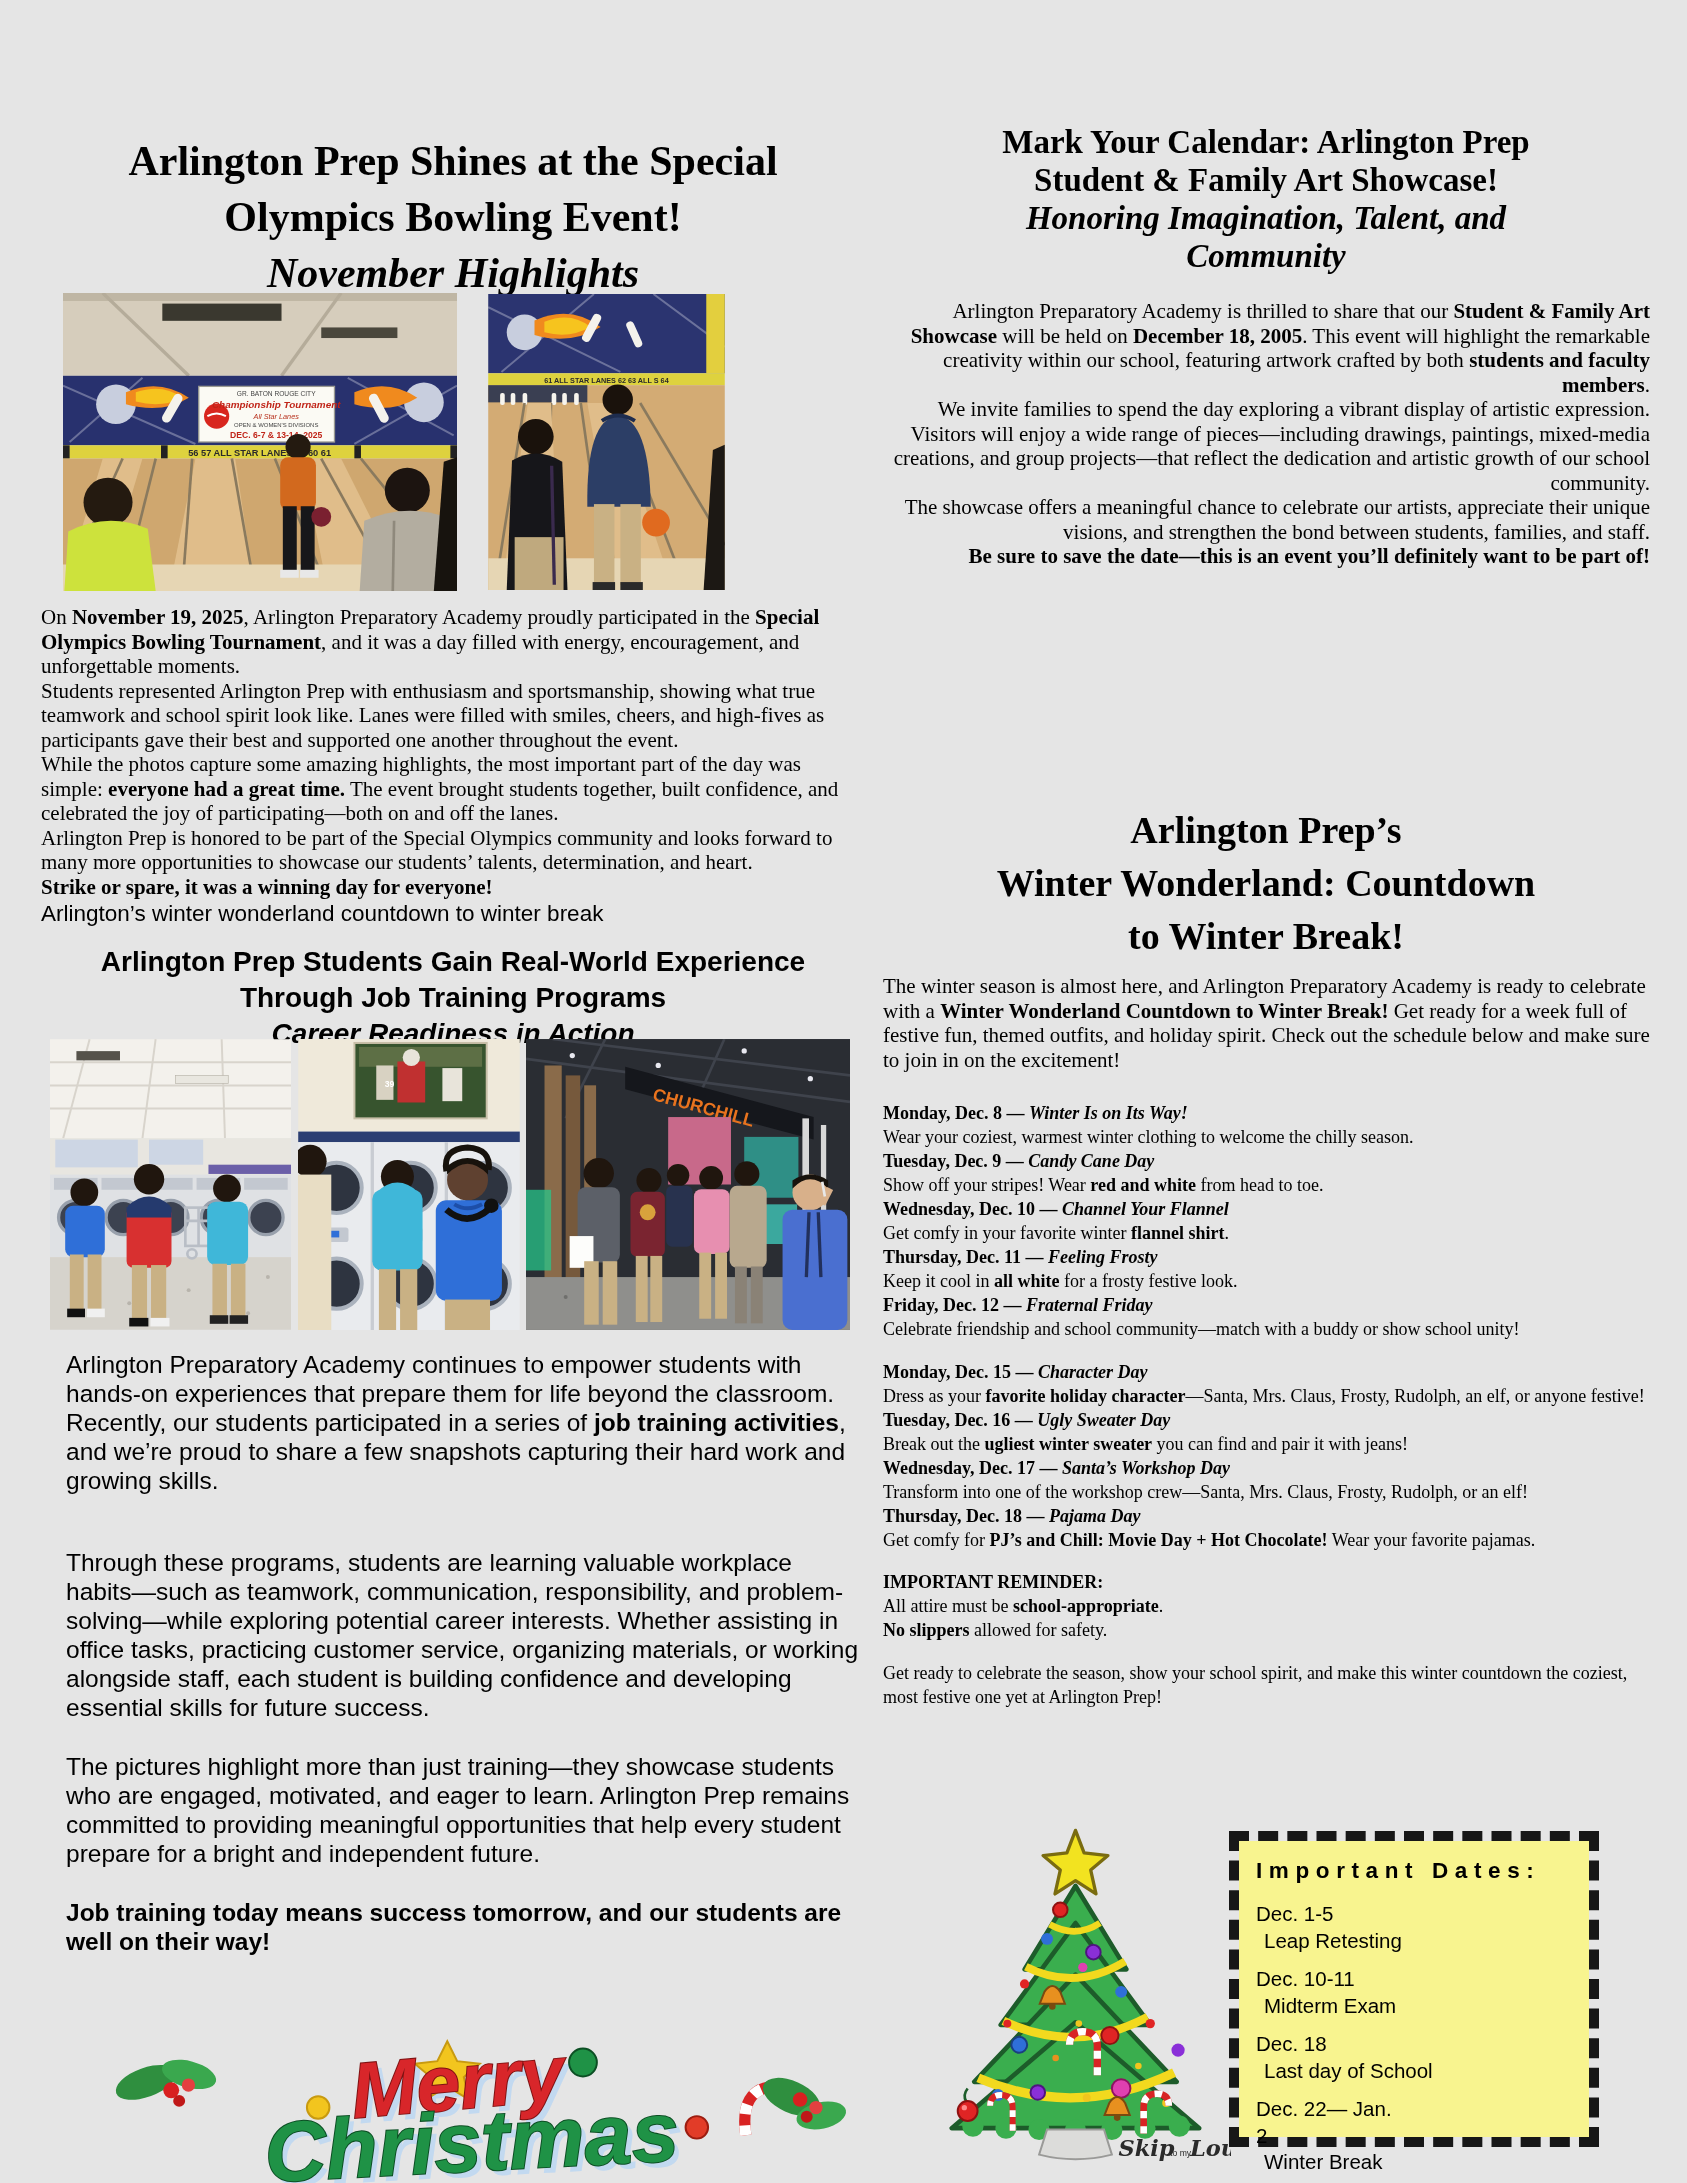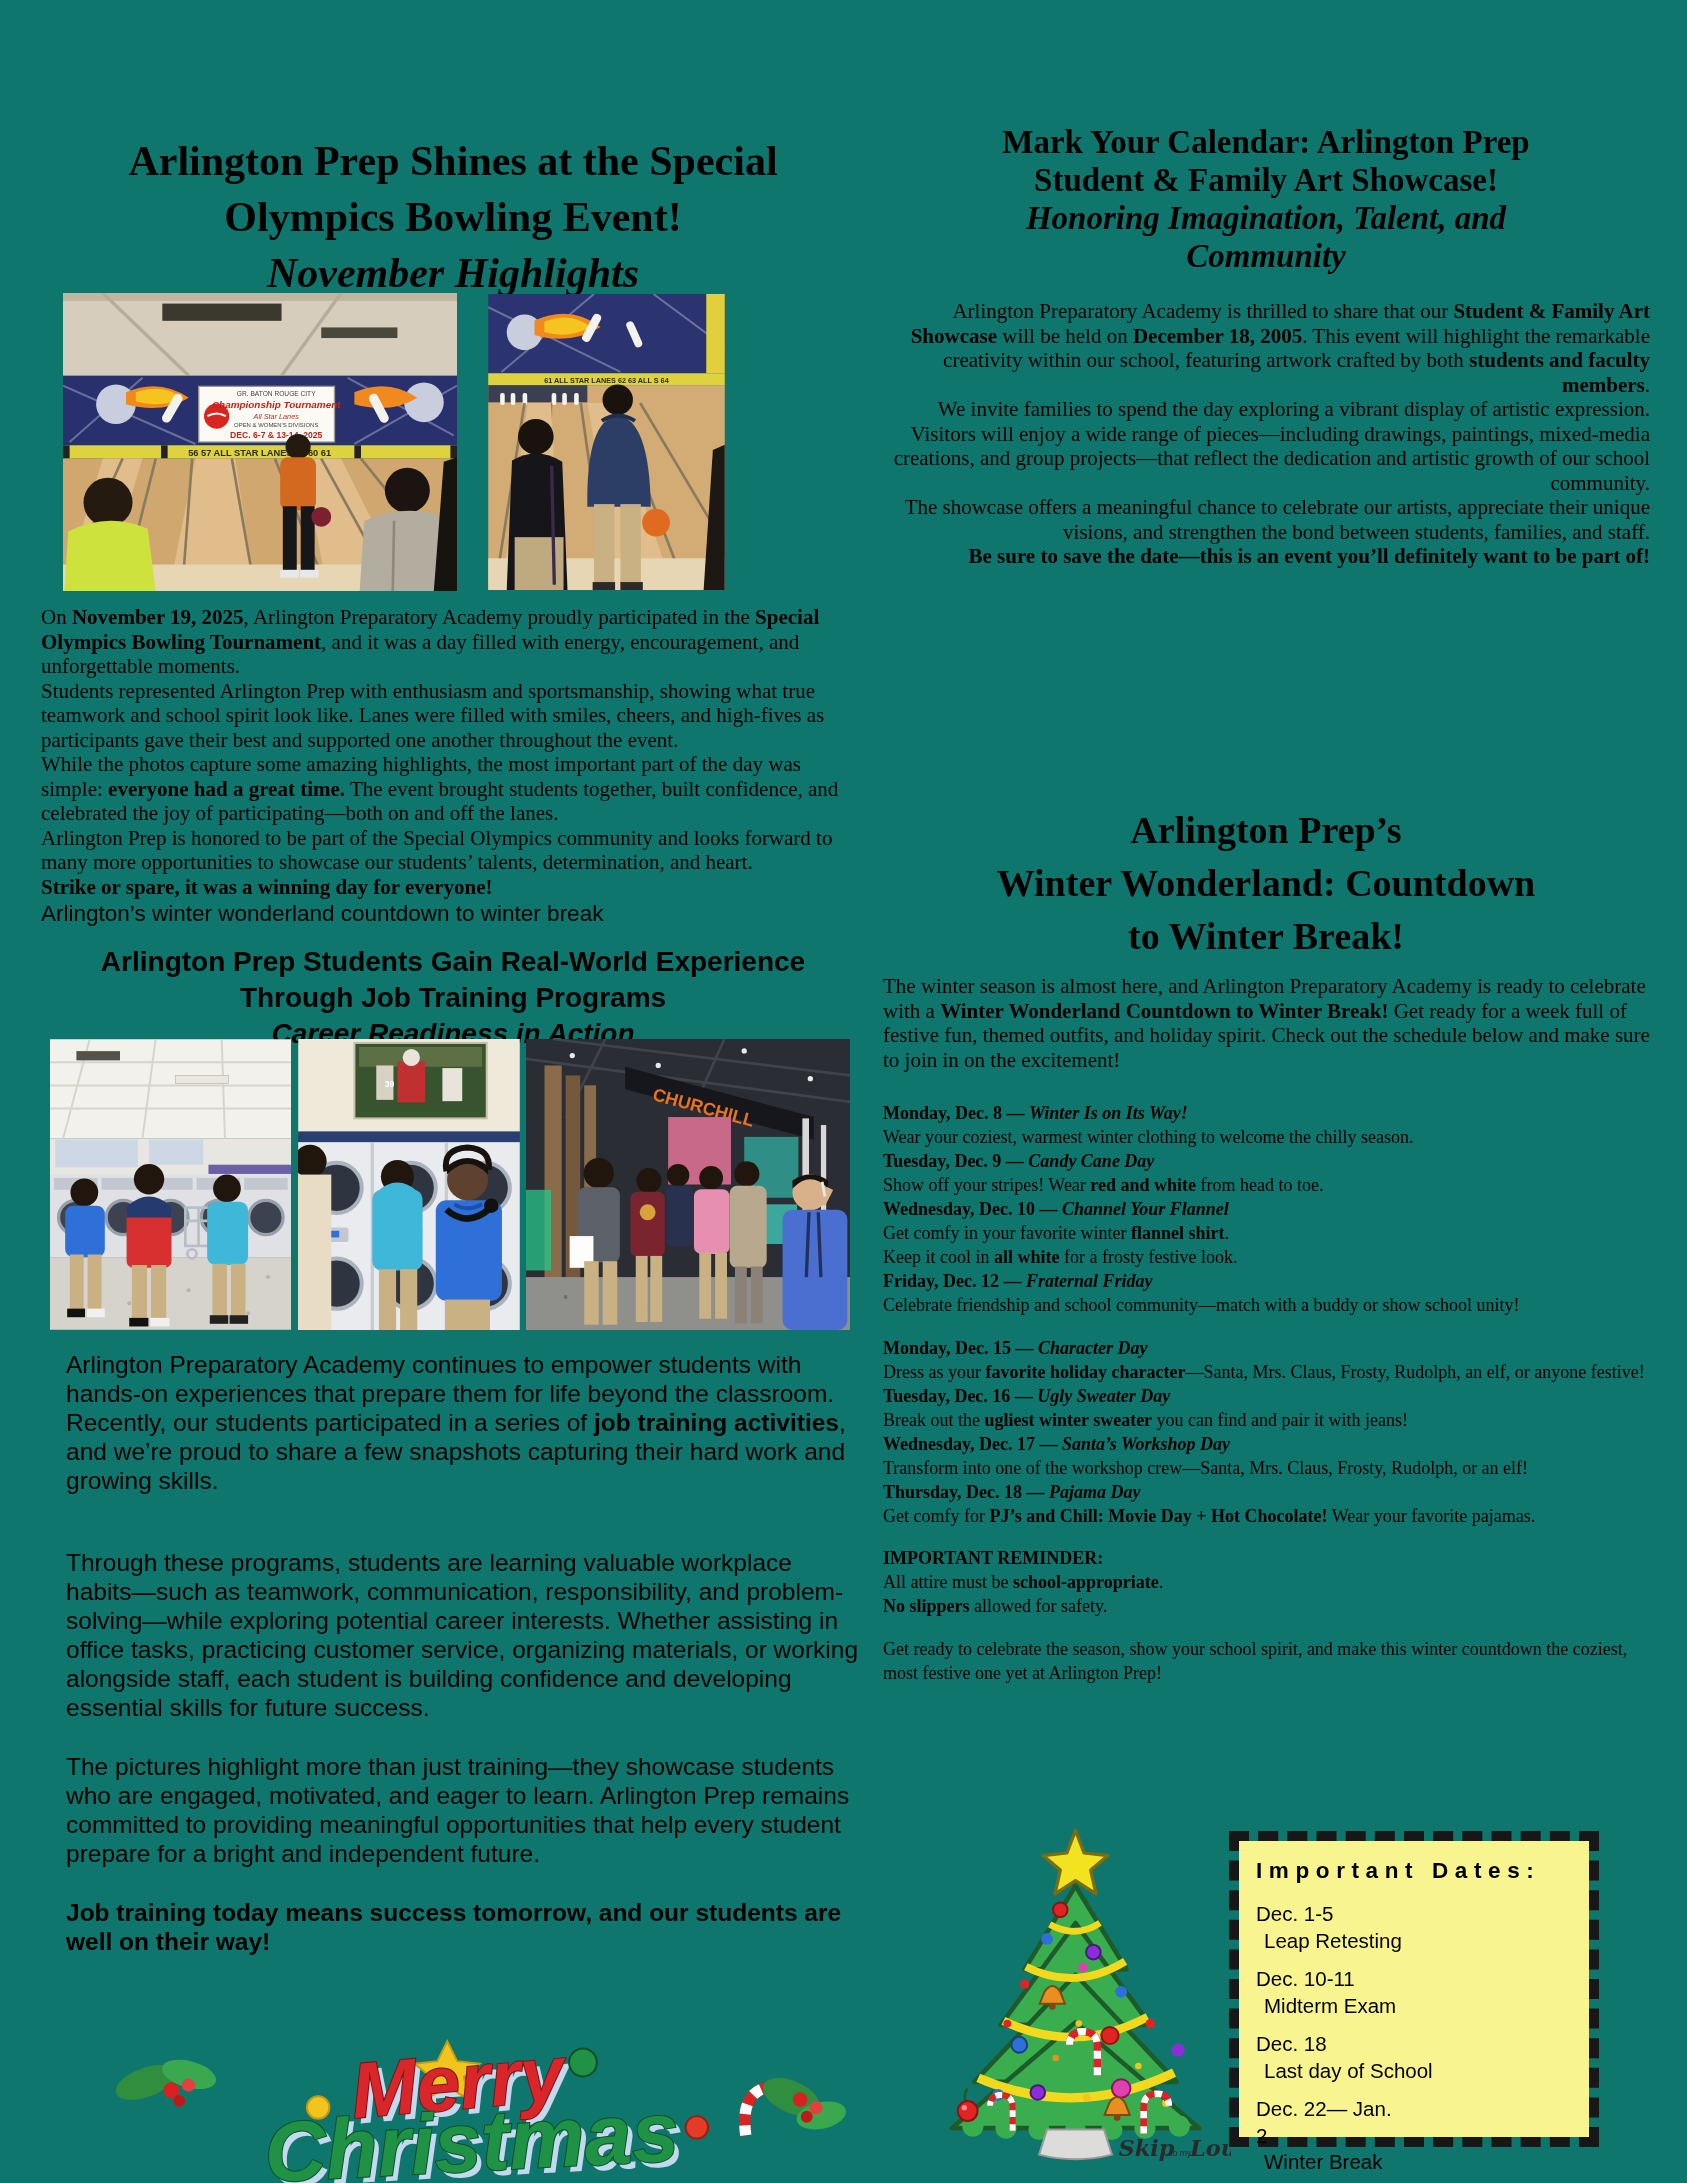--- a/index.html
+++ b/index.html
@@ -1,16 +1,16 @@
 <!DOCTYPE html>
 <html style="font-size:10.6px"><head>
 <meta charset="utf-8">
 <style>
   html,body{margin:0;padding:0;background:#777;}
-  .page{position:relative;width:1687px;height:2183px;background:#0f766e;overflow:hidden;
+  .page{position:relative;width:1687px;height:2183px;background:#e5e5e5;overflow:hidden;
         font-family:"Liberation Serif","DejaVu Serif",serif;color:#000;}
   .abs{position:absolute;}
   
   .bowl-title{left:46px;top:105px;width:814px;text-align:center;font-weight:bold;
               font-size:42px;line-height:56px;}
   .bowl-title .it{font-style:italic;}
   .show-title{left:887px;top:101px;width:758px;text-align:center;font-weight:bold;
               font-size:33px;line-height:38px;}
   .show-title .it{font-style:italic;}
   .winter-title{left:887px;top:779px;width:758px;text-align:center;font-weight:bold;
@@ -472,20 +472,21 @@
     <p>The winter season is almost here, and Arlington Preparatory Academy is ready to celebrate with a <b>Winter Wonderland Countdown to Winter Break!</b> Get ready for a week full of festive fun, themed outfits, and holiday spirit. Check out the schedule below and make sure to join in on the excitement!</p>
   </div>
 
   <div class="abs sched">
     <p><b>Monday, Dec. 8 — <i>Winter Is on Its Way!</i></b></p>
     <p>Wear your coziest, warmest winter clothing to welcome the chilly season.</p>
     <p><b>Tuesday, Dec. 9 — <i>Candy Cane Day</i></b></p>
     <p>Show off your stripes! Wear <b>red and white</b> from head to toe.</p>
     <p><b>Wednesday, Dec. 10 — <i>Channel Your Flannel</i></b></p>
     <p>Get comfy in your favorite winter <b>flannel shirt</b>.</p>
+    <p><b>Thursday, Dec. 11 — <i>Feeling Frosty</i></b></p>
     <p>Keep it cool in <b>all white</b> for a frosty festive look.</p>
     <p><b>Friday, Dec. 12 — <i>Fraternal Friday</i></b></p>
     <p>Celebrate friendship and school community—match with a buddy or show school unity!</p>
     <div class="gap"></div>
     <p><b>Monday, Dec. 15 — <i>Character Day</i></b></p>
     <p>Dress as your <b>favorite holiday character</b>—Santa, Mrs. Claus, Frosty, Rudolph, an elf, or anyone festive!</p>
     <p><b>Tuesday, Dec. 16 — <i>Ugly Sweater Day</i></b></p>
     <p>Break out the <b>ugliest winter sweater</b> you can find and pair it with jeans!</p>
     <p><b>Wednesday, Dec. 17 — <i>Santa’s Workshop Day</i></b></p>
     <p>Transform into one of the workshop crew—Santa, Mrs. Claus, Frosty, Rudolph, or an elf!</p>

